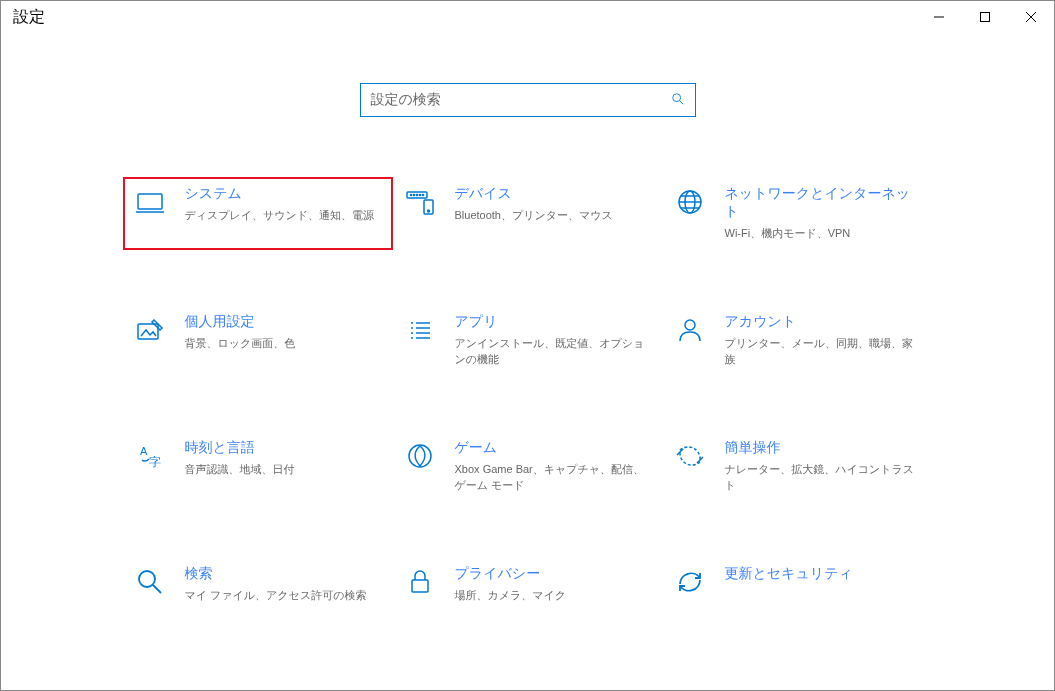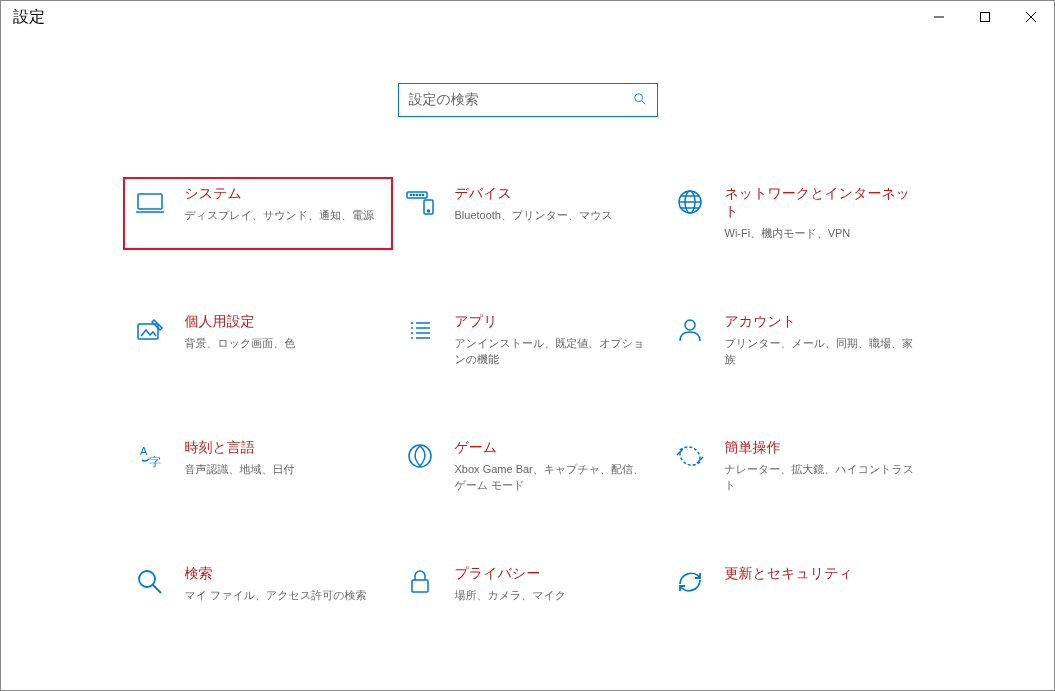--- a/index.html
+++ b/index.html
@@ -32,21 +32,21 @@
 .titlebar-btn svg { width: 10px; height: 10px; }
 .content {
   padding-top: 50px;
 }
 .search-wrap {
   display: flex;
   justify-content: center;
   margin-bottom: 60px;
 }
 .search-box {
-  width: 260px;
+  width: 336px;
   height: 34px;
   border: 1px solid #0078d4;
   display: flex;
   align-items: center;
   padding: 0 10px;
   color: #666;
   font-size: 14px;
 }
 .search-box-text { flex: 1; }
 .search-icon { color: #0078d4; }
@@ -75,21 +75,21 @@
   flex: 0 0 34px;
   color: #0078d4;
   display: flex;
   align-items: center;
   justify-content: center;
 }
 .tile-icon svg { width: 32px; height: 32px; }
 .tile-text { flex: 1; min-width: 0; }
 .tile-title {
   font-size: 14px;
-  color: #b91c1c;
+  color: #3b82f6;
   margin-bottom: 4px;
 }
 .tile-desc {
   font-size: 11px;
   color: #666;
   line-height: 1.5;
 }
 </style>
 </head>
 <body>

